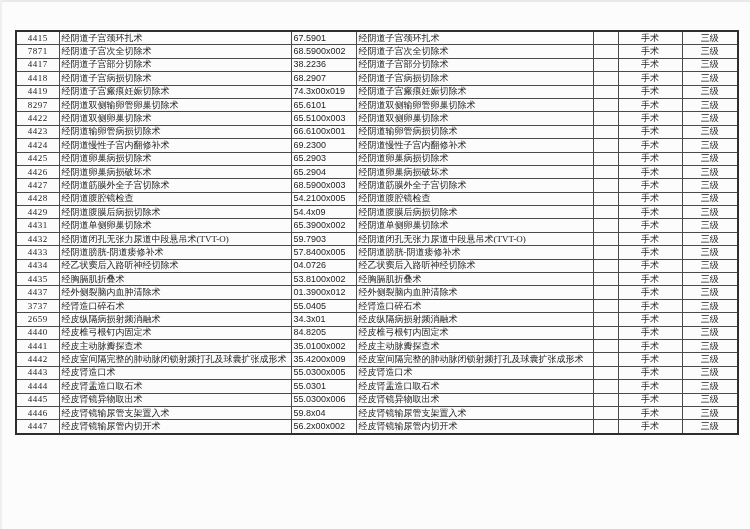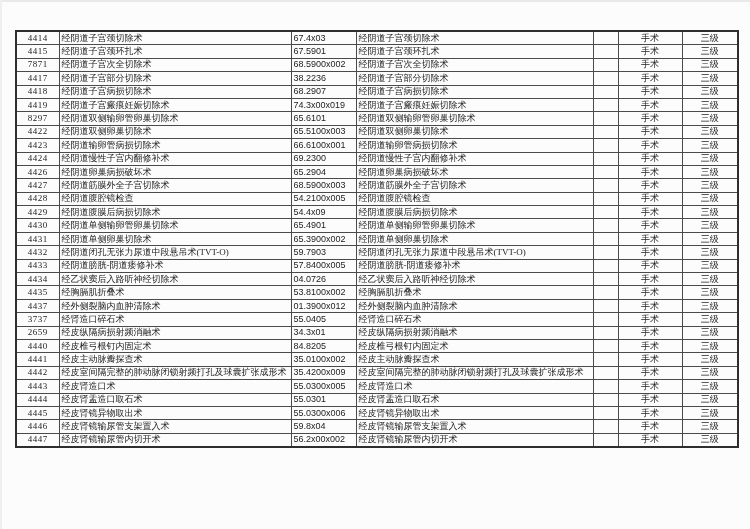--- a/index.html
+++ b/index.html
@@ -68,29 +68,20 @@
     <col style="width:43px">
     <col style="width:232px">
     <col style="width:65px">
     <col style="width:237px">
     <col style="width:25px">
     <col style="width:64px">
     <col style="width:56px">
   </colgroup>
   <tbody id="rows-body">
       <tr>
-    <td class="c-num">4414</td>
-    <td class="c-name">经阴道子宫颈切除术</td>
-    <td class="c-code">67.4x03</td>
-    <td class="c-name2">经阴道子宫颈切除术</td>
-    <td class="c-empty"></td>
-    <td class="c-op">手术</td>
-    <td class="c-level">三级</td>
-  </tr>
-      <tr>
     <td class="c-num">4415</td>
     <td class="c-name">经阴道子宫颈环扎术</td>
     <td class="c-code">67.5901</td>
     <td class="c-name2">经阴道子宫颈环扎术</td>
     <td class="c-empty"></td>
     <td class="c-op">手术</td>
     <td class="c-level">三级</td>
   </tr>
       <tr>
     <td class="c-num">7871</td>
@@ -158,20 +149,29 @@
       <tr>
     <td class="c-num">4424</td>
     <td class="c-name">经阴道慢性子宫内翻修补术</td>
     <td class="c-code">69.2300</td>
     <td class="c-name2">经阴道慢性子宫内翻修补术</td>
     <td class="c-empty"></td>
     <td class="c-op">手术</td>
     <td class="c-level">三级</td>
   </tr>
       <tr>
+    <td class="c-num">4425</td>
+    <td class="c-name">经阴道卵巢病损切除术</td>
+    <td class="c-code">65.2903</td>
+    <td class="c-name2">经阴道卵巢病损切除术</td>
+    <td class="c-empty"></td>
+    <td class="c-op">手术</td>
+    <td class="c-level">三级</td>
+  </tr>
+      <tr>
     <td class="c-num">4426</td>
     <td class="c-name">经阴道卵巢病损破坏术</td>
     <td class="c-code">65.2904</td>
     <td class="c-name2">经阴道卵巢病损破坏术</td>
     <td class="c-empty"></td>
     <td class="c-op">手术</td>
     <td class="c-level">三级</td>
   </tr>
       <tr>
     <td class="c-num">4427</td>
@@ -194,29 +194,20 @@
       <tr>
     <td class="c-num">4429</td>
     <td class="c-name">经阴道腹膜后病损切除术</td>
     <td class="c-code">54.4x09</td>
     <td class="c-name2">经阴道腹膜后病损切除术</td>
     <td class="c-empty"></td>
     <td class="c-op">手术</td>
     <td class="c-level">三级</td>
   </tr>
       <tr>
-    <td class="c-num">4430</td>
-    <td class="c-name">经阴道单侧输卵管卵巢切除术</td>
-    <td class="c-code">65.4901</td>
-    <td class="c-name2">经阴道单侧输卵管卵巢切除术</td>
-    <td class="c-empty"></td>
-    <td class="c-op">手术</td>
-    <td class="c-level">三级</td>
-  </tr>
-      <tr>
     <td class="c-num">4431</td>
     <td class="c-name">经阴道单侧卵巢切除术</td>
     <td class="c-code">65.3900x002</td>
     <td class="c-name2">经阴道单侧卵巢切除术</td>
     <td class="c-empty"></td>
     <td class="c-op">手术</td>
     <td class="c-level">三级</td>
   </tr>
       <tr>
     <td class="c-num">4432</td>

